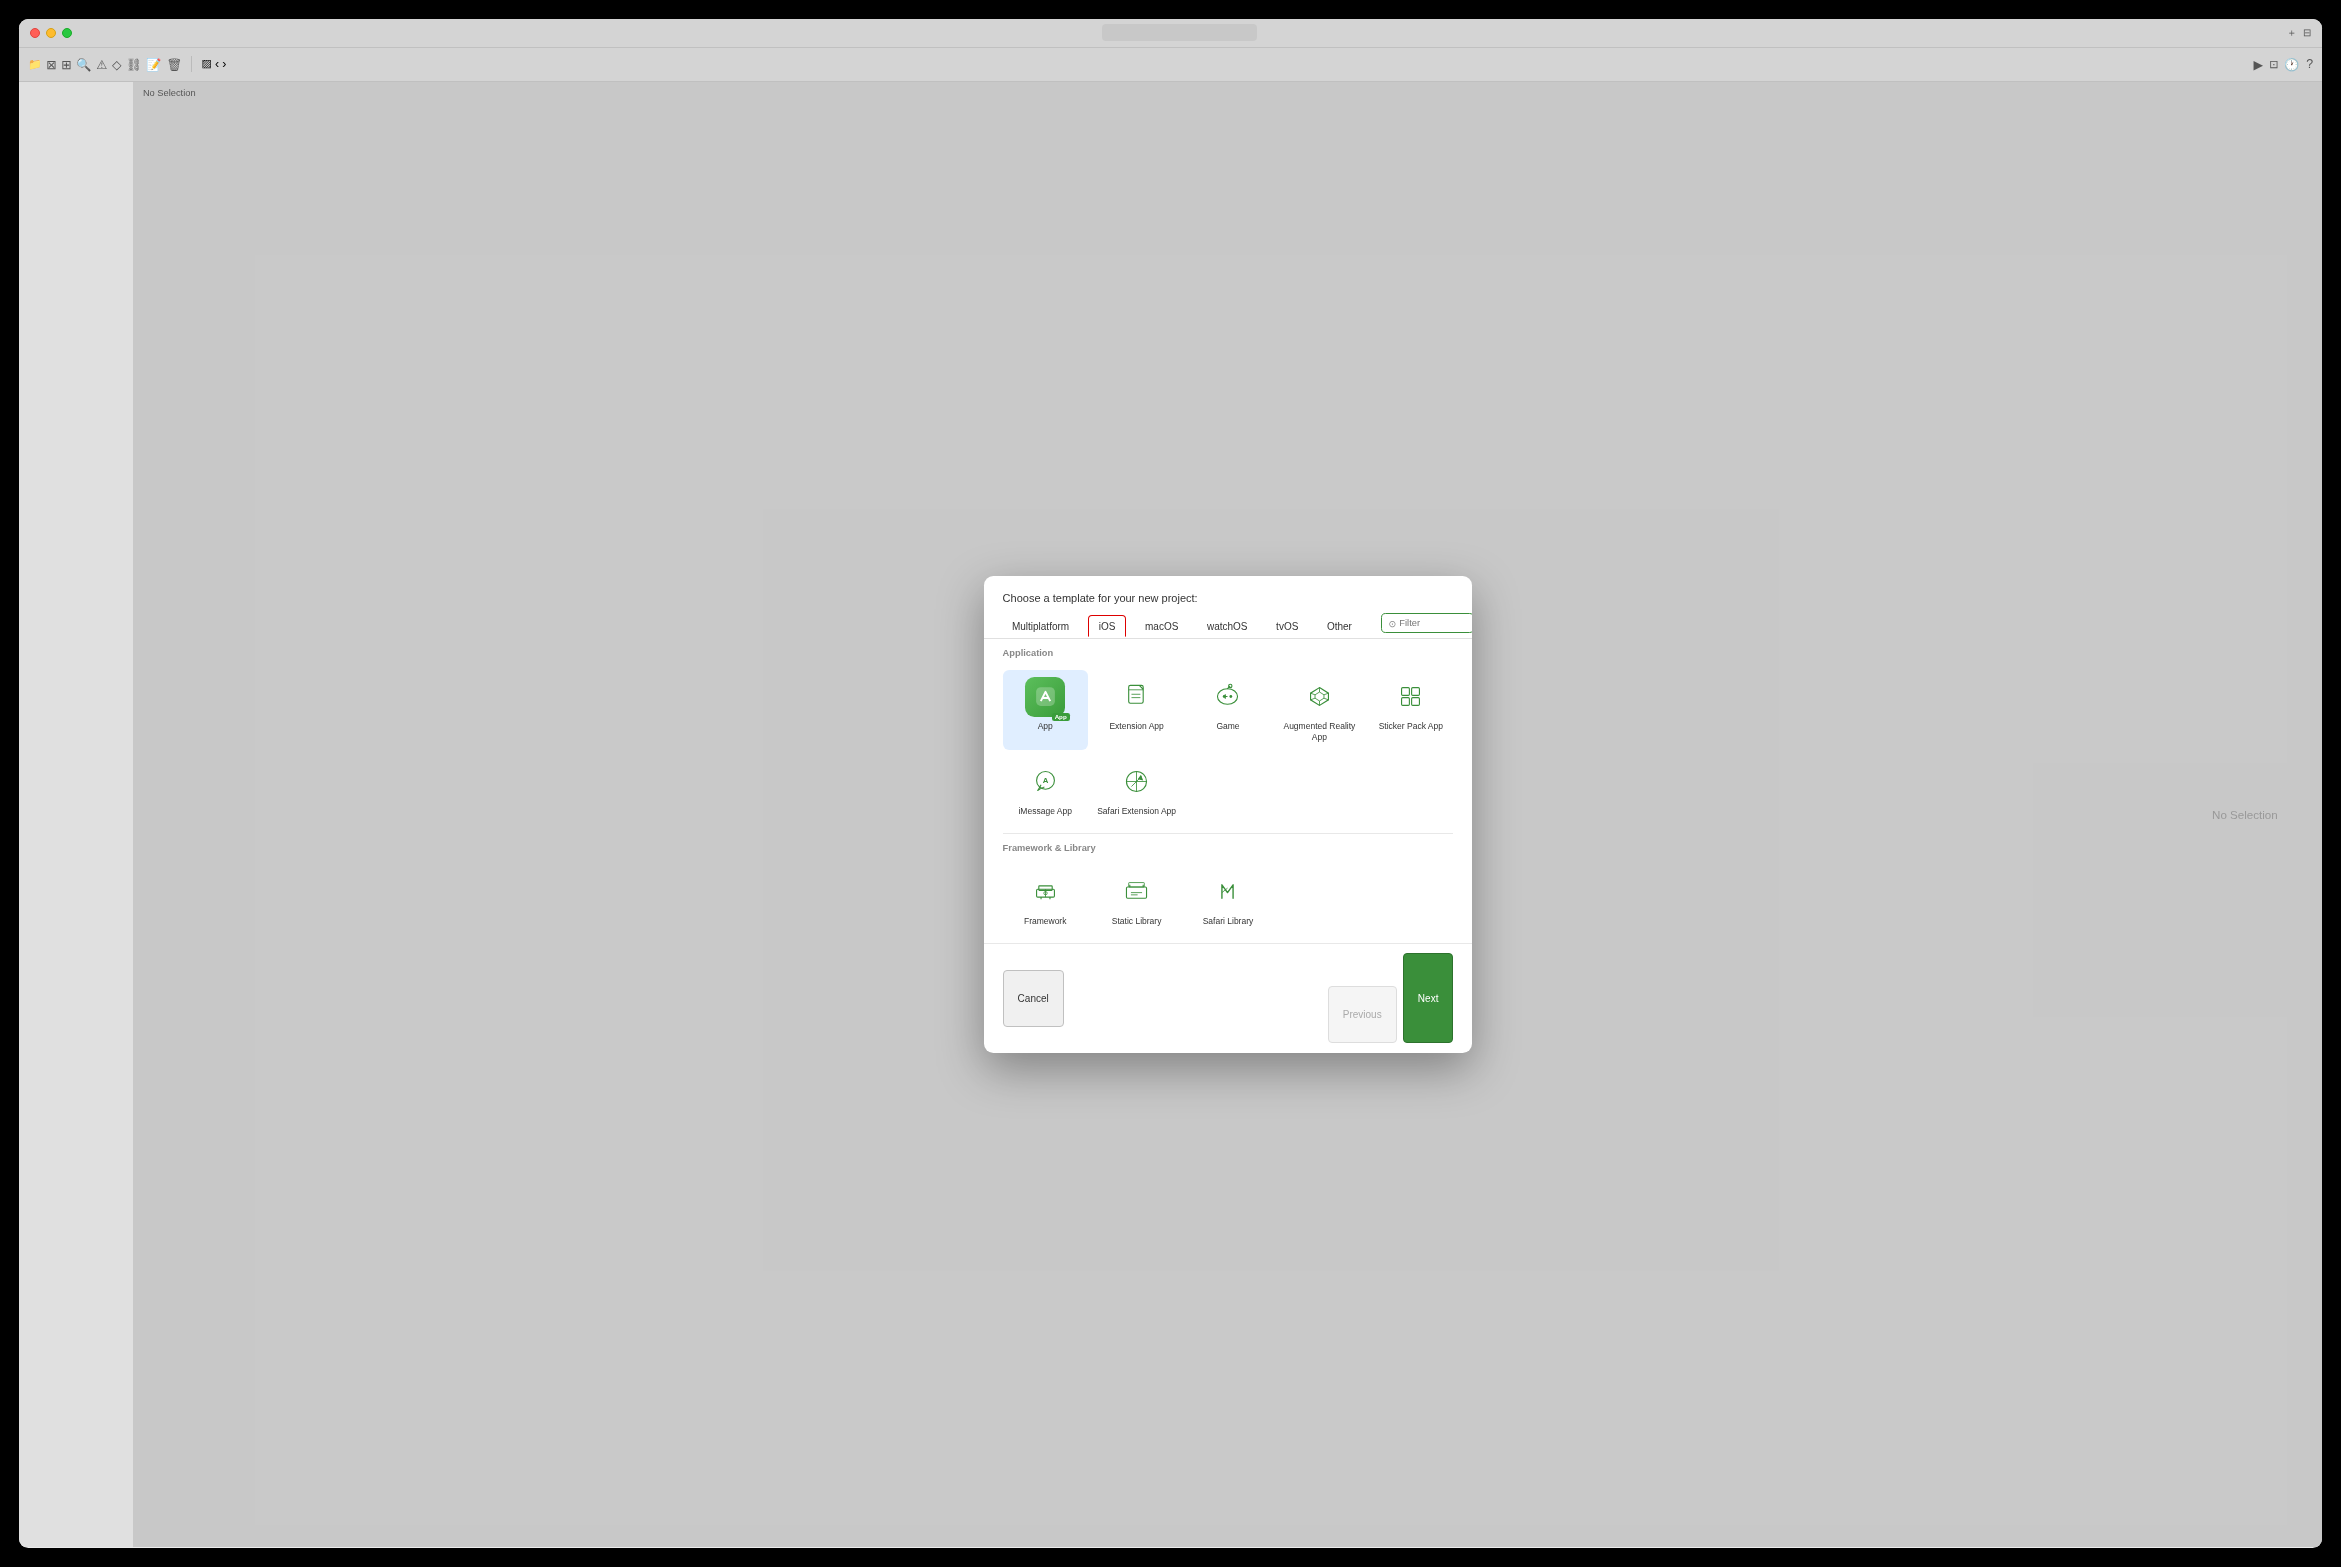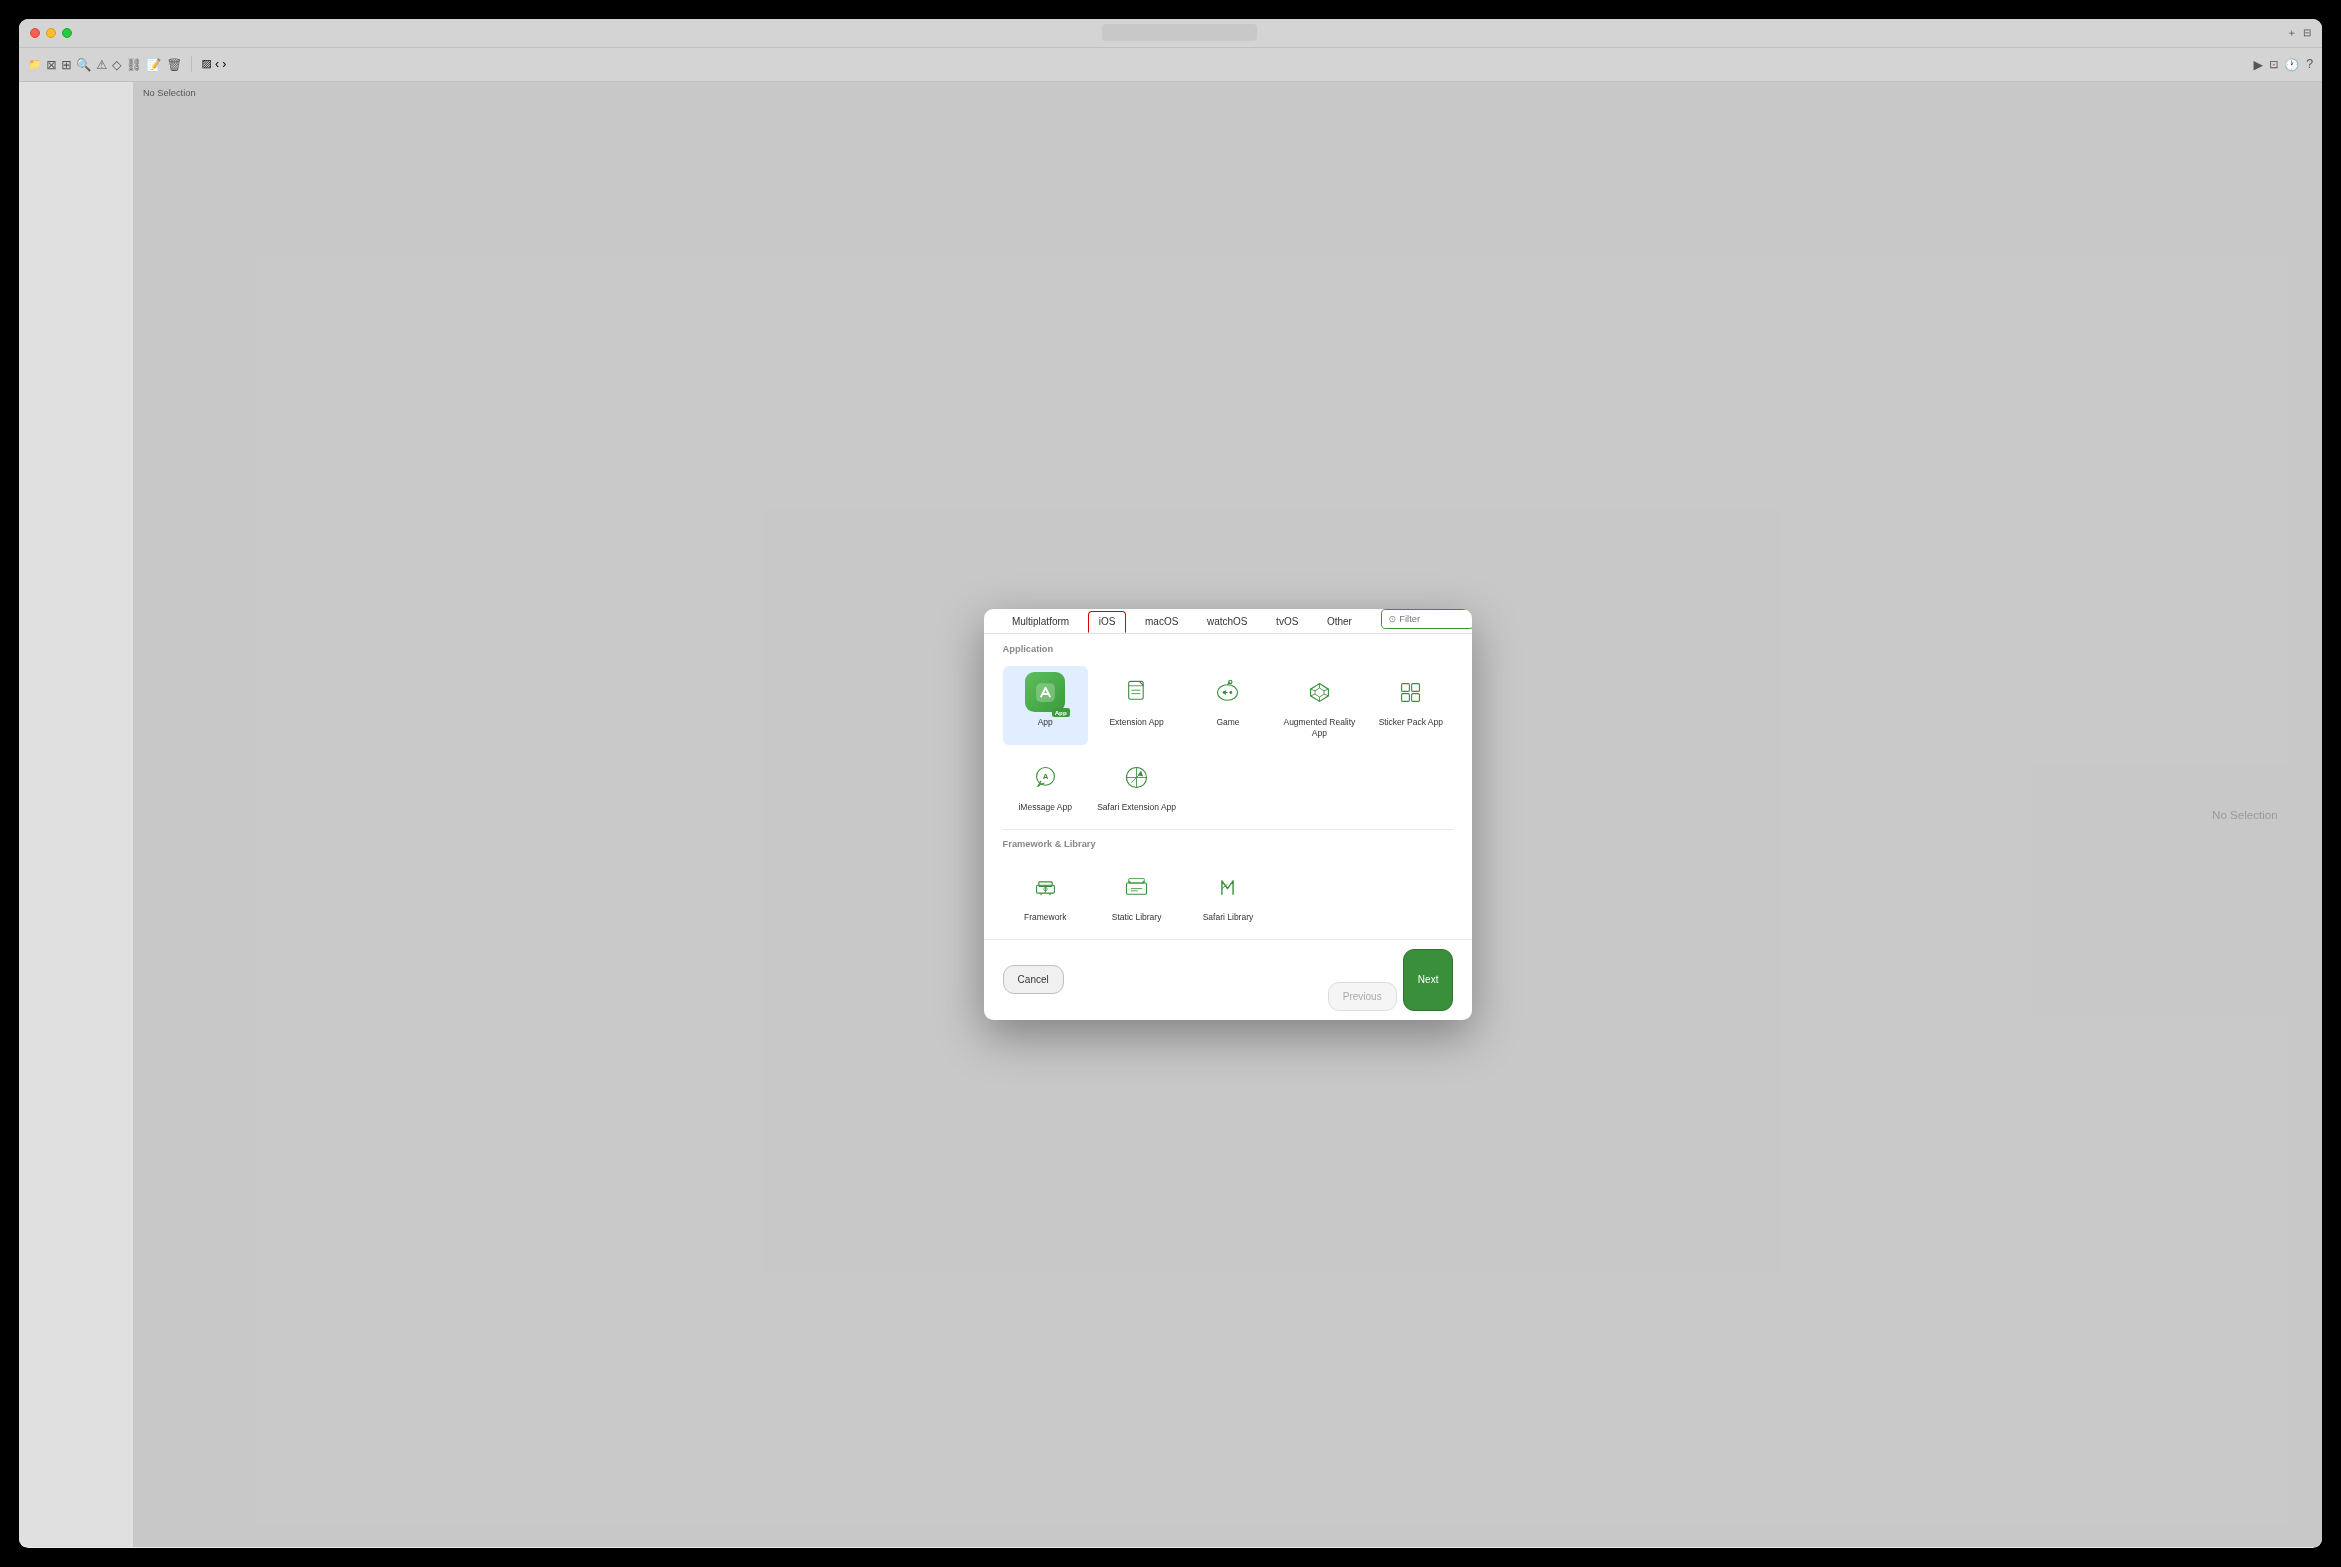--- a/index.html
+++ b/index.html
@@ -245,22 +245,22 @@
       border-radius: 2.3px;
     }
     .modal-footer {
       display: flex;
       align-items: center;
       justify-content: space-between;
       padding: 9.3px 18.6px;
       border-top: 0.8px solid #e8e8e8;
     }
     .btn {
-      padding: 8px 14px;
-      border-radius: 11px;
+      padding: 22px 14px;
+      border-radius: 4px;
       font-size: 10px;
       cursor: pointer;
       border: 0.8px solid #c0c0c0;
       background: #f0f0f0;
       color: #333;
     }
     .btn-primary {
       background: #3a8f3a;
       color: white;
       border: 0.8px solid #2d722d;
@@ -337,20 +337,23 @@
     <div class="sidebar"></div>
     <div class="main-content">
 
       <div class="breadcrumb-bar">
         <span>No Selection</span>
       </div>
 
       <div class="modal-overlay">
         <div class="modal">
 
+          <div class="modal-header">
+            <span>Choose a template for your new project:</span>
+          </div>
 
           <div class="modal-tabs">
             <div class="modal-tab">Multiplatform</div>
             <div class="modal-tab active">iOS</div>
             <div class="modal-tab">macOS</div>
             <div class="modal-tab">watchOS</div>
             <div class="modal-tab">tvOS</div>
             <div class="modal-tab">Other</div>
             <div class="modal-tab-spacer"></div>
             <div class="filter-box">

